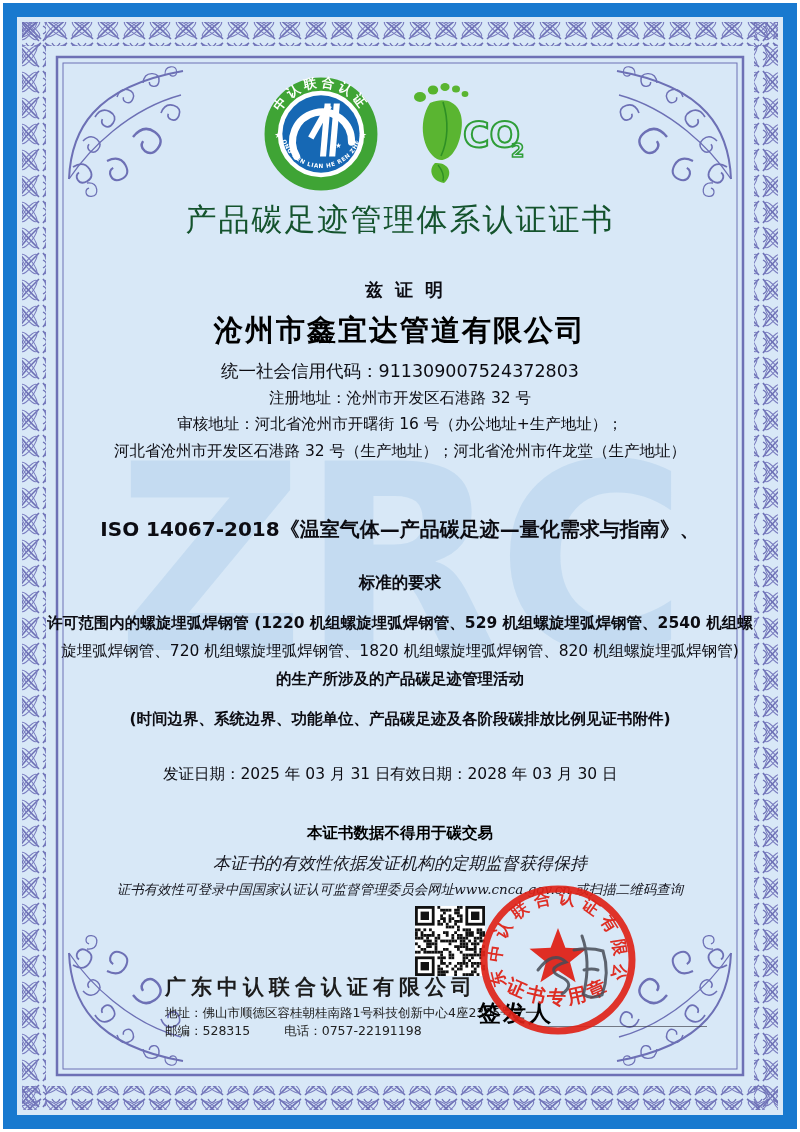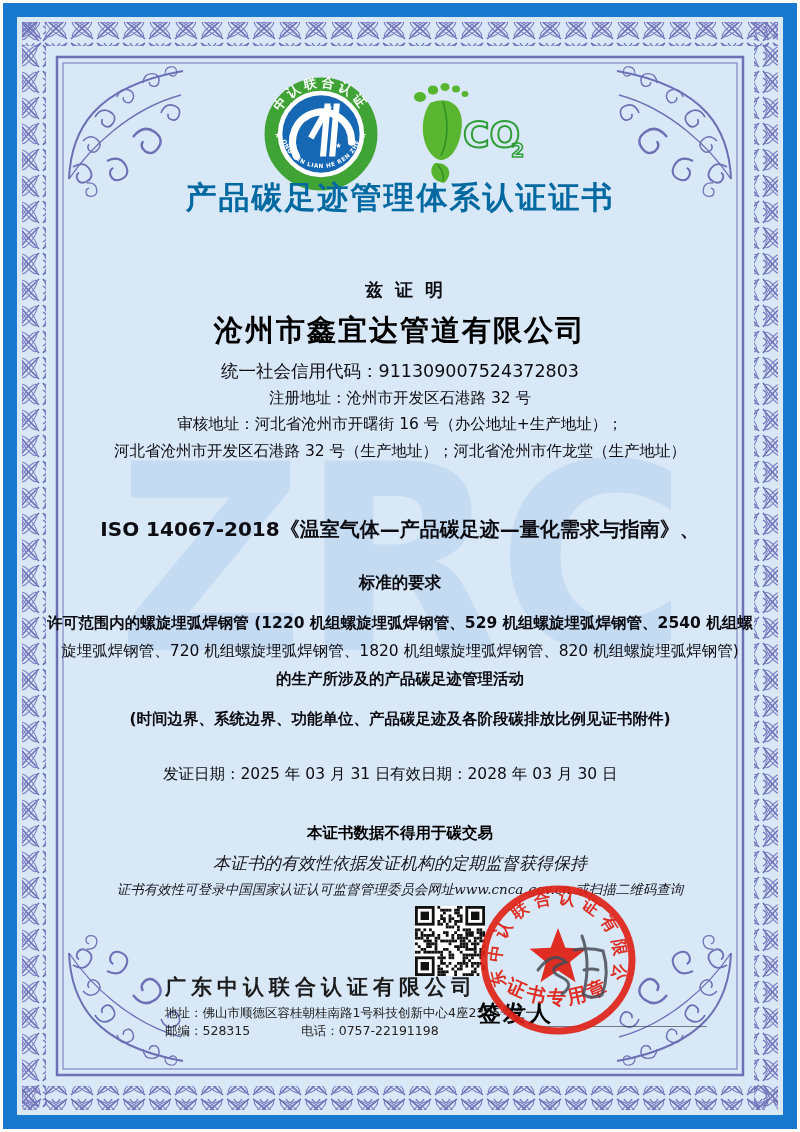--- a/index.html
+++ b/index.html
@@ -6,21 +6,21 @@
   .page{position:relative;width:800px;height:1132px;background:#fff;overflow:hidden;
         font-family:"DejaVu Sans","Liberation Sans",sans-serif;color:#0c0c12;}
   .blue-band{position:absolute;inset:3px;background:#1879cf;}
   .paper{position:absolute;inset:17px;background:#d8e8f7;}
   .border-svg{position:absolute;left:17px;top:17px;z-index:1;}
   .watermark{position:absolute;left:50%;top:430px;transform:translateX(-50%);
              font-size:260px;font-weight:700;line-height:1;color:#aecdea;opacity:.45;
              letter-spacing:-4px;z-index:1;user-select:none;}
   .content{position:absolute;inset:17px;z-index:2;}
   .line{position:absolute;left:0;right:0;text-align:center;white-space:nowrap;}
-  .title{top:160px;font-size:31px;font-weight:700;letter-spacing:2px;color:#0369a1;}
+  .title{top:182px;font-size:31px;font-weight:400;letter-spacing:2px;color:#14532d;}
   .certno{top:228px;font-size:18px;}
   .certify{top:261px;font-size:18px;font-weight:700;letter-spacing:12px;padding-left:20px;}
   .company{top:294px;font-size:29px;font-weight:700;letter-spacing:2px;color:#000;}
   .credit{top:342px;font-size:17.5px;}
   .regaddr{top:371px;font-size:15.5px;}
   .auditaddr{top:397px;font-size:15.5px;}
   .auditaddr2{top:424px;font-size:15.5px;}
   .assess{top:471px;font-size:17px;font-weight:600;}
   .iso{top:499px;font-size:20px;font-weight:700;}
   .pas{top:527px;font-size:16.5px;font-weight:700;}
@@ -35,21 +35,21 @@
   .trading{top:806px;font-size:15.5px;font-weight:700;color:#000;}
   .validity1{top:835px;font-size:17px;font-style:italic;
              font-family:"DejaVu Serif","Liberation Serif",serif;color:#16161e;}
   .validity2{top:864px;font-size:13.5px;font-style:italic;
              font-family:"DejaVu Serif","Liberation Serif",serif;color:#16161e;}
   .qr{position:absolute;left:398px;top:889px;width:70px;height:70px;background:#fff;}
   .issuer-name{position:absolute;left:148px;top:956px;font-size:21px;font-weight:600;
                letter-spacing:5px;color:#1c1c1c;white-space:nowrap;}
   .issuer-addr{position:absolute;left:148px;top:988px;font-size:12.5px;color:#222;white-space:nowrap;}
   .issuer-contact{position:absolute;left:148px;top:1006px;font-size:12.5px;color:#222;white-space:nowrap;}
-  .issuer-contact .phone{margin-left:47px;}
+  .issuer-contact .phone{margin-left:30px;}
   .signer{position:absolute;left:461px;top:981px;font-size:23px;font-weight:700;
           letter-spacing:2px;color:#000;}
   .sig-line{position:absolute;left:520px;top:1009px;width:170px;height:0;
             border-top:1px solid rgba(60,60,70,.65);}
   .seal{position:absolute;left:472px;top:874px;width:172px;height:172px;z-index:3;}
   .logo-zrc{position:absolute;left:245px;top:58px;width:118px;height:118px;}
   .logo-co2{position:absolute;left:382px;top:64px;width:132px;height:106px;}
 </style>
 </head>
 <body>

